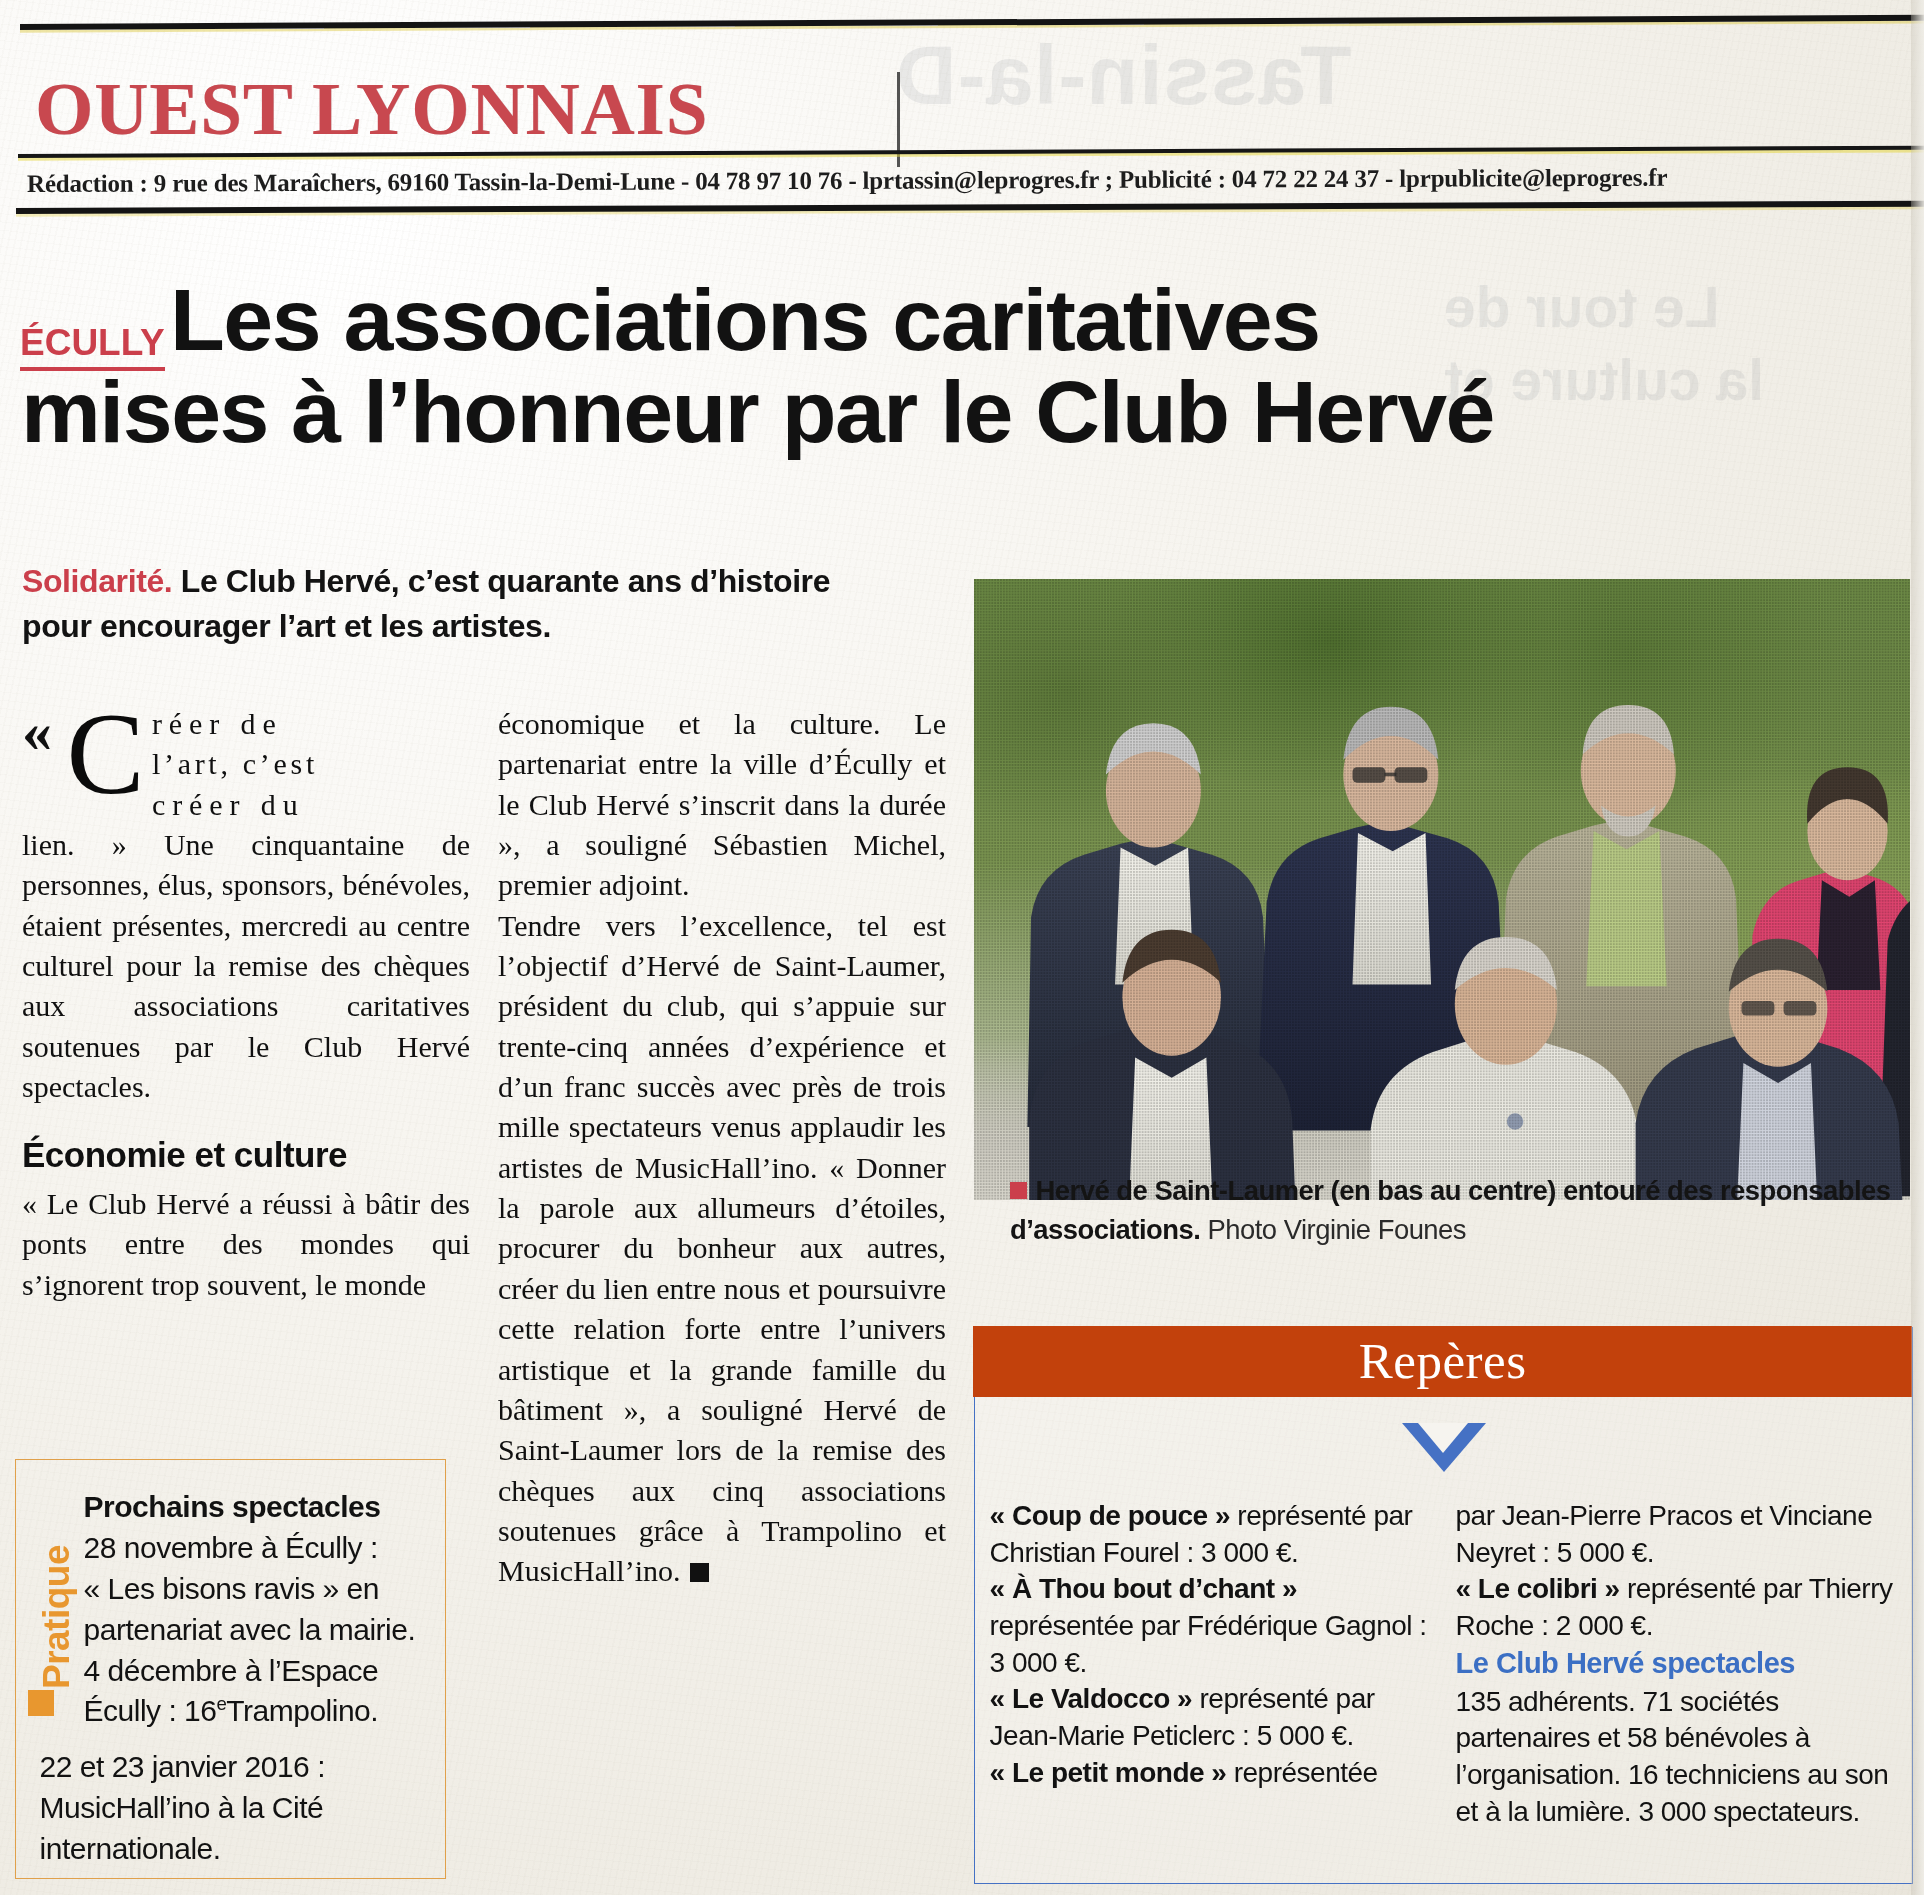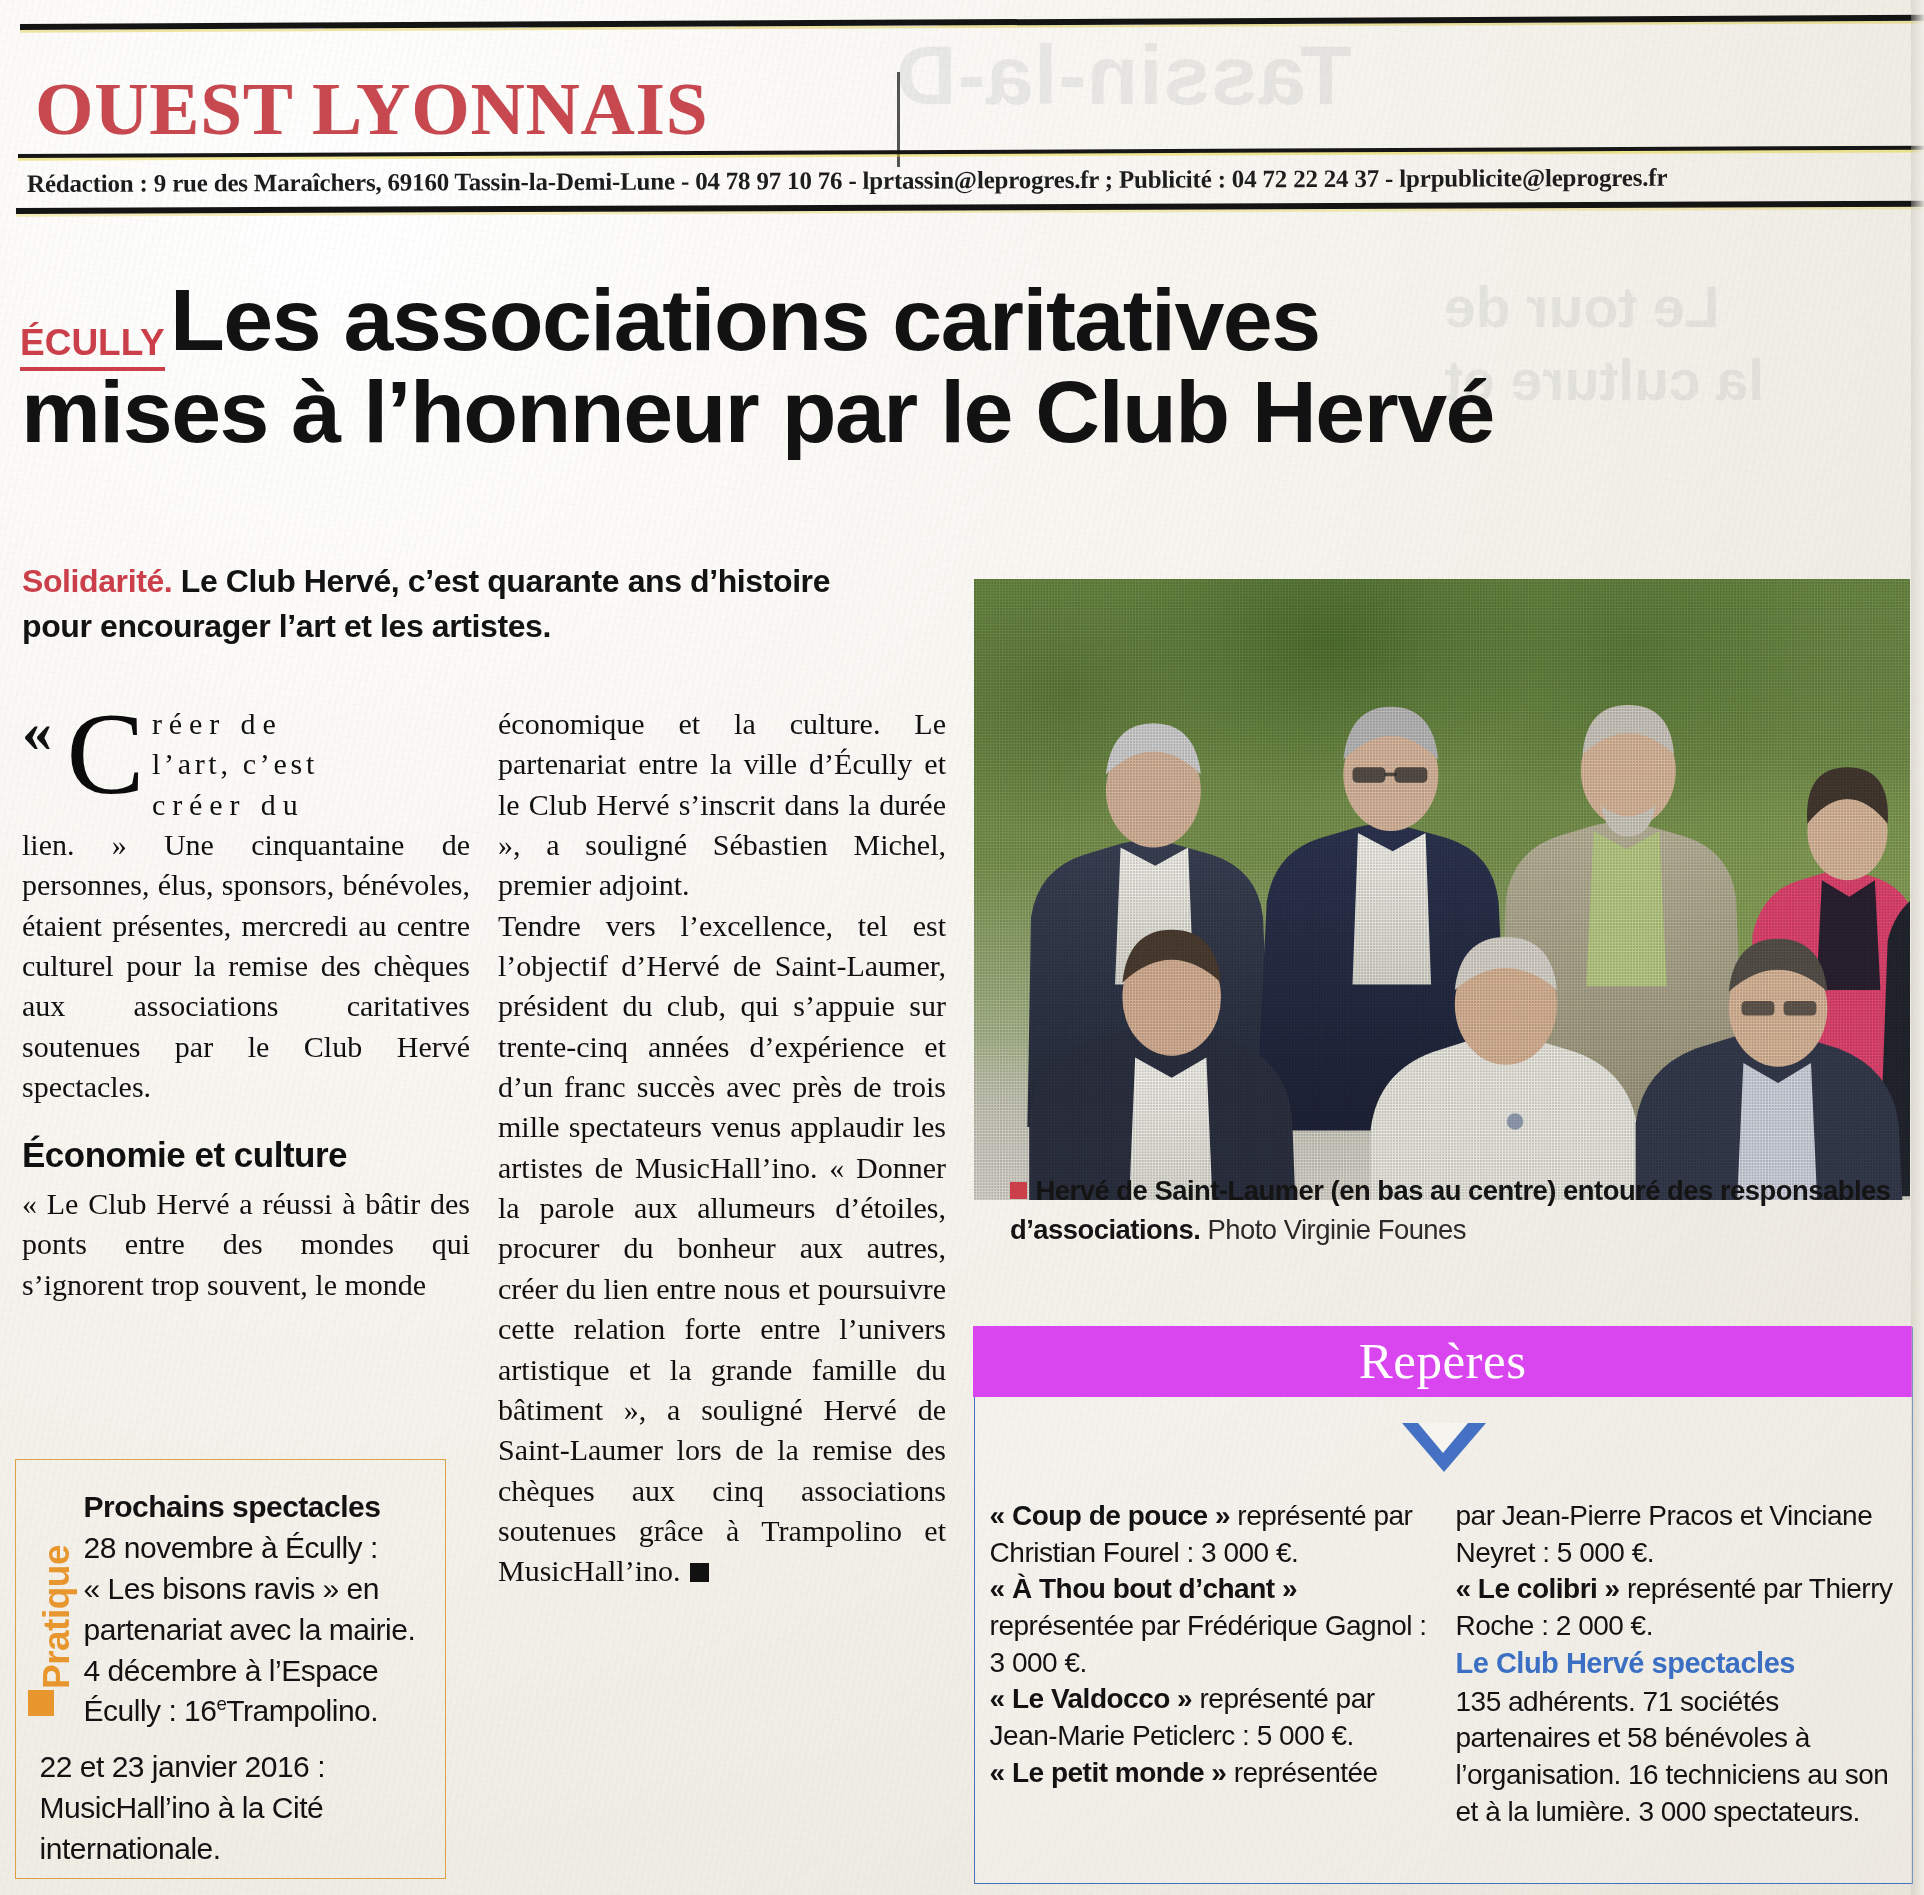--- a/index.html
+++ b/index.html
@@ -241,21 +241,21 @@
   .caption .credit{ font-weight:400; color:#2a2a2a; }
 
   
   .reperes{
     position:absolute; left:974px; top:1327px; width:939px; height:557px;
     border:1.8px solid #4571c4;
     background:rgba(255,255,255,.18);
   }
   .rep-bar{
     position:absolute; left:-1.8px; top:-1.8px; width:939px; height:71px;
-    background:#d946ef;
+    background:#c2410c;
   }
   .rep-bar span{
     display:block; text-align:center; color:#fff;
     font-family:"Liberation Serif", serif;
     font-size:51px; line-height:71px; letter-spacing:0.5px;
   }
   .rep-chev{
     position:absolute; left:50%; top:95px; transform:translateX(-50%);
     width:0; height:0;
     border-left:42px solid transparent;

